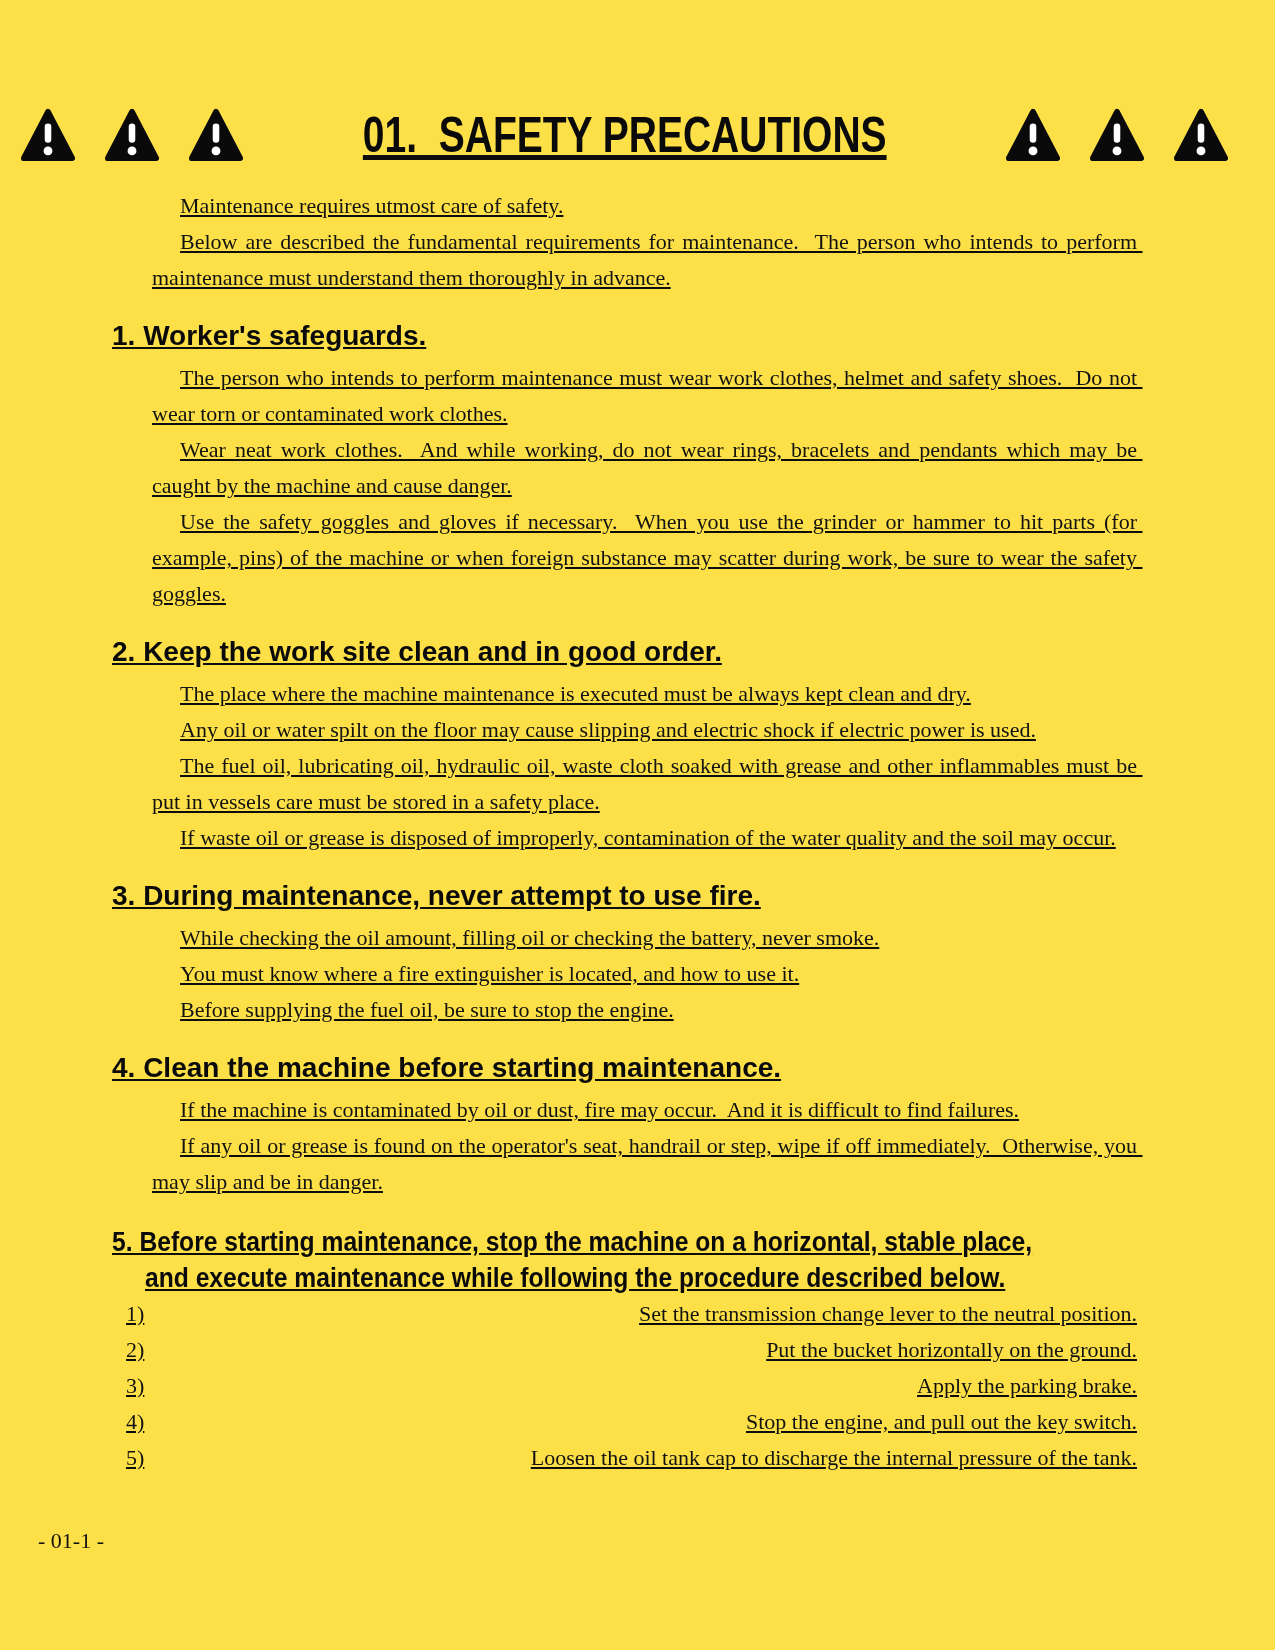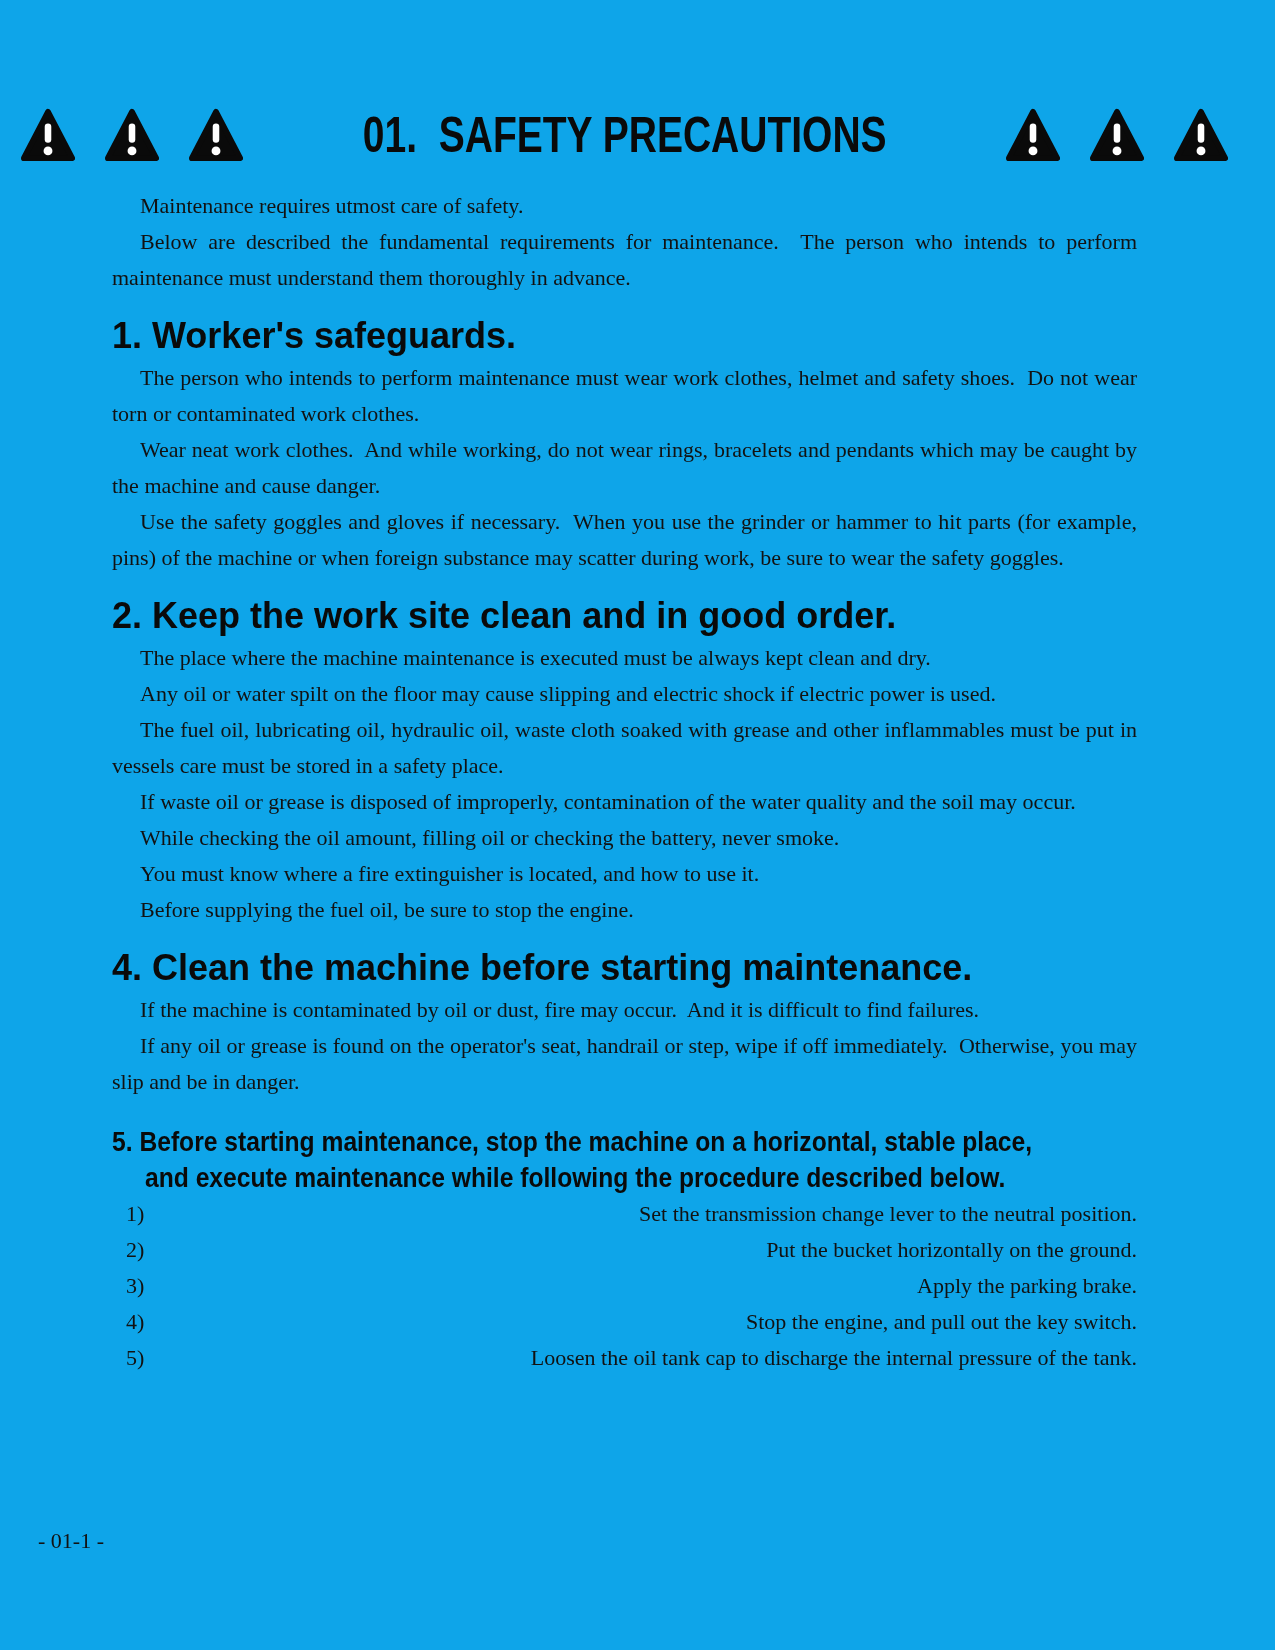--- a/index.html
+++ b/index.html
@@ -1,25 +1,26 @@
 <!DOCTYPE html>
 <html><head>
 <meta charset="utf-8">
 <style>
   * { margin: 0; padding: 0; box-sizing: border-box; }
   html, body { background: #e8e8e8; }
   .page {
     position: relative;
     width: 1275px;
     height: 1650px;
-    background: #0ea5e9;
+    background: #fde047;
     color: #0d0d0d;
     padding: 104px 138px 0 112px;
     overflow: hidden;
     font-family: "Liberation Serif", serif;
+    text-decoration: underline;
   }
   .title-row {
     display: flex;
     align-items: center;
     justify-content: center;
     gap: 46px;
     height: 62px;
   }
   .tri-group { display: flex; gap: 30px; align-items: center; }
   .tri-icon { width: 54px; height: 56px; display: block; }
@@ -34,25 +35,26 @@
     color: #0a0a0a;
   }
   .intro { margin-top: 22px; }
   .body-par {
     font-size: 22px;
     line-height: 36px;
     text-align: justify;
     text-indent: 28px;
     white-space: pre-wrap;
     color: #121212;
+    margin-left: 40px;
   }
   .section-heading {
     font-family: "Liberation Sans", sans-serif;
     font-weight: bold;
-    font-size: 36px;
+    font-size: 28px;
     line-height: 32px;
     margin-top: 24px;
     margin-bottom: 8px;
     color: #0a0a0a;
   }
   .h5-line {
     font-family: "Liberation Sans", sans-serif;
     font-weight: bold;
     font-size: 28px;
     line-height: 36px;
@@ -144,20 +146,21 @@
 
   <div>
     <h2 class="section-heading">2. Keep the work site clean and in good order.</h2>
     <p class="body-par">The place where the machine maintenance is executed must be always kept clean and dry.</p>
     <p class="body-par">Any oil or water spilt on the floor may cause slipping and electric shock if electric power is used.</p>
     <p class="body-par">The fuel oil, lubricating oil, hydraulic oil, waste cloth soaked with grease and other inflammables must be put in vessels care must be stored in a safety place.</p>
     <p class="body-par">If waste oil or grease is disposed of improperly, contamination of the water quality and the soil may occur.</p>
   </div>
 
   <div>
+    <h2 class="section-heading">3. During maintenance, never attempt to use fire.</h2>
     <p class="body-par">While checking the oil amount, filling oil or checking the battery, never smoke.</p>
     <p class="body-par">You must know where a fire extinguisher is located, and how to use it.</p>
     <p class="body-par">Before supplying the fuel oil, be sure to stop the engine.</p>
   </div>
 
   <div>
     <h2 class="section-heading">4. Clean the machine before starting maintenance.</h2>
     <p class="body-par">If the machine is contaminated by oil or dust, fire may occur.  And it is difficult to find failures.</p>
     <p class="body-par">If any oil or grease is found on the operator's seat, handrail or step, wipe if off immediately.  Otherwise, you may slip and be in danger.</p>
   </div>

